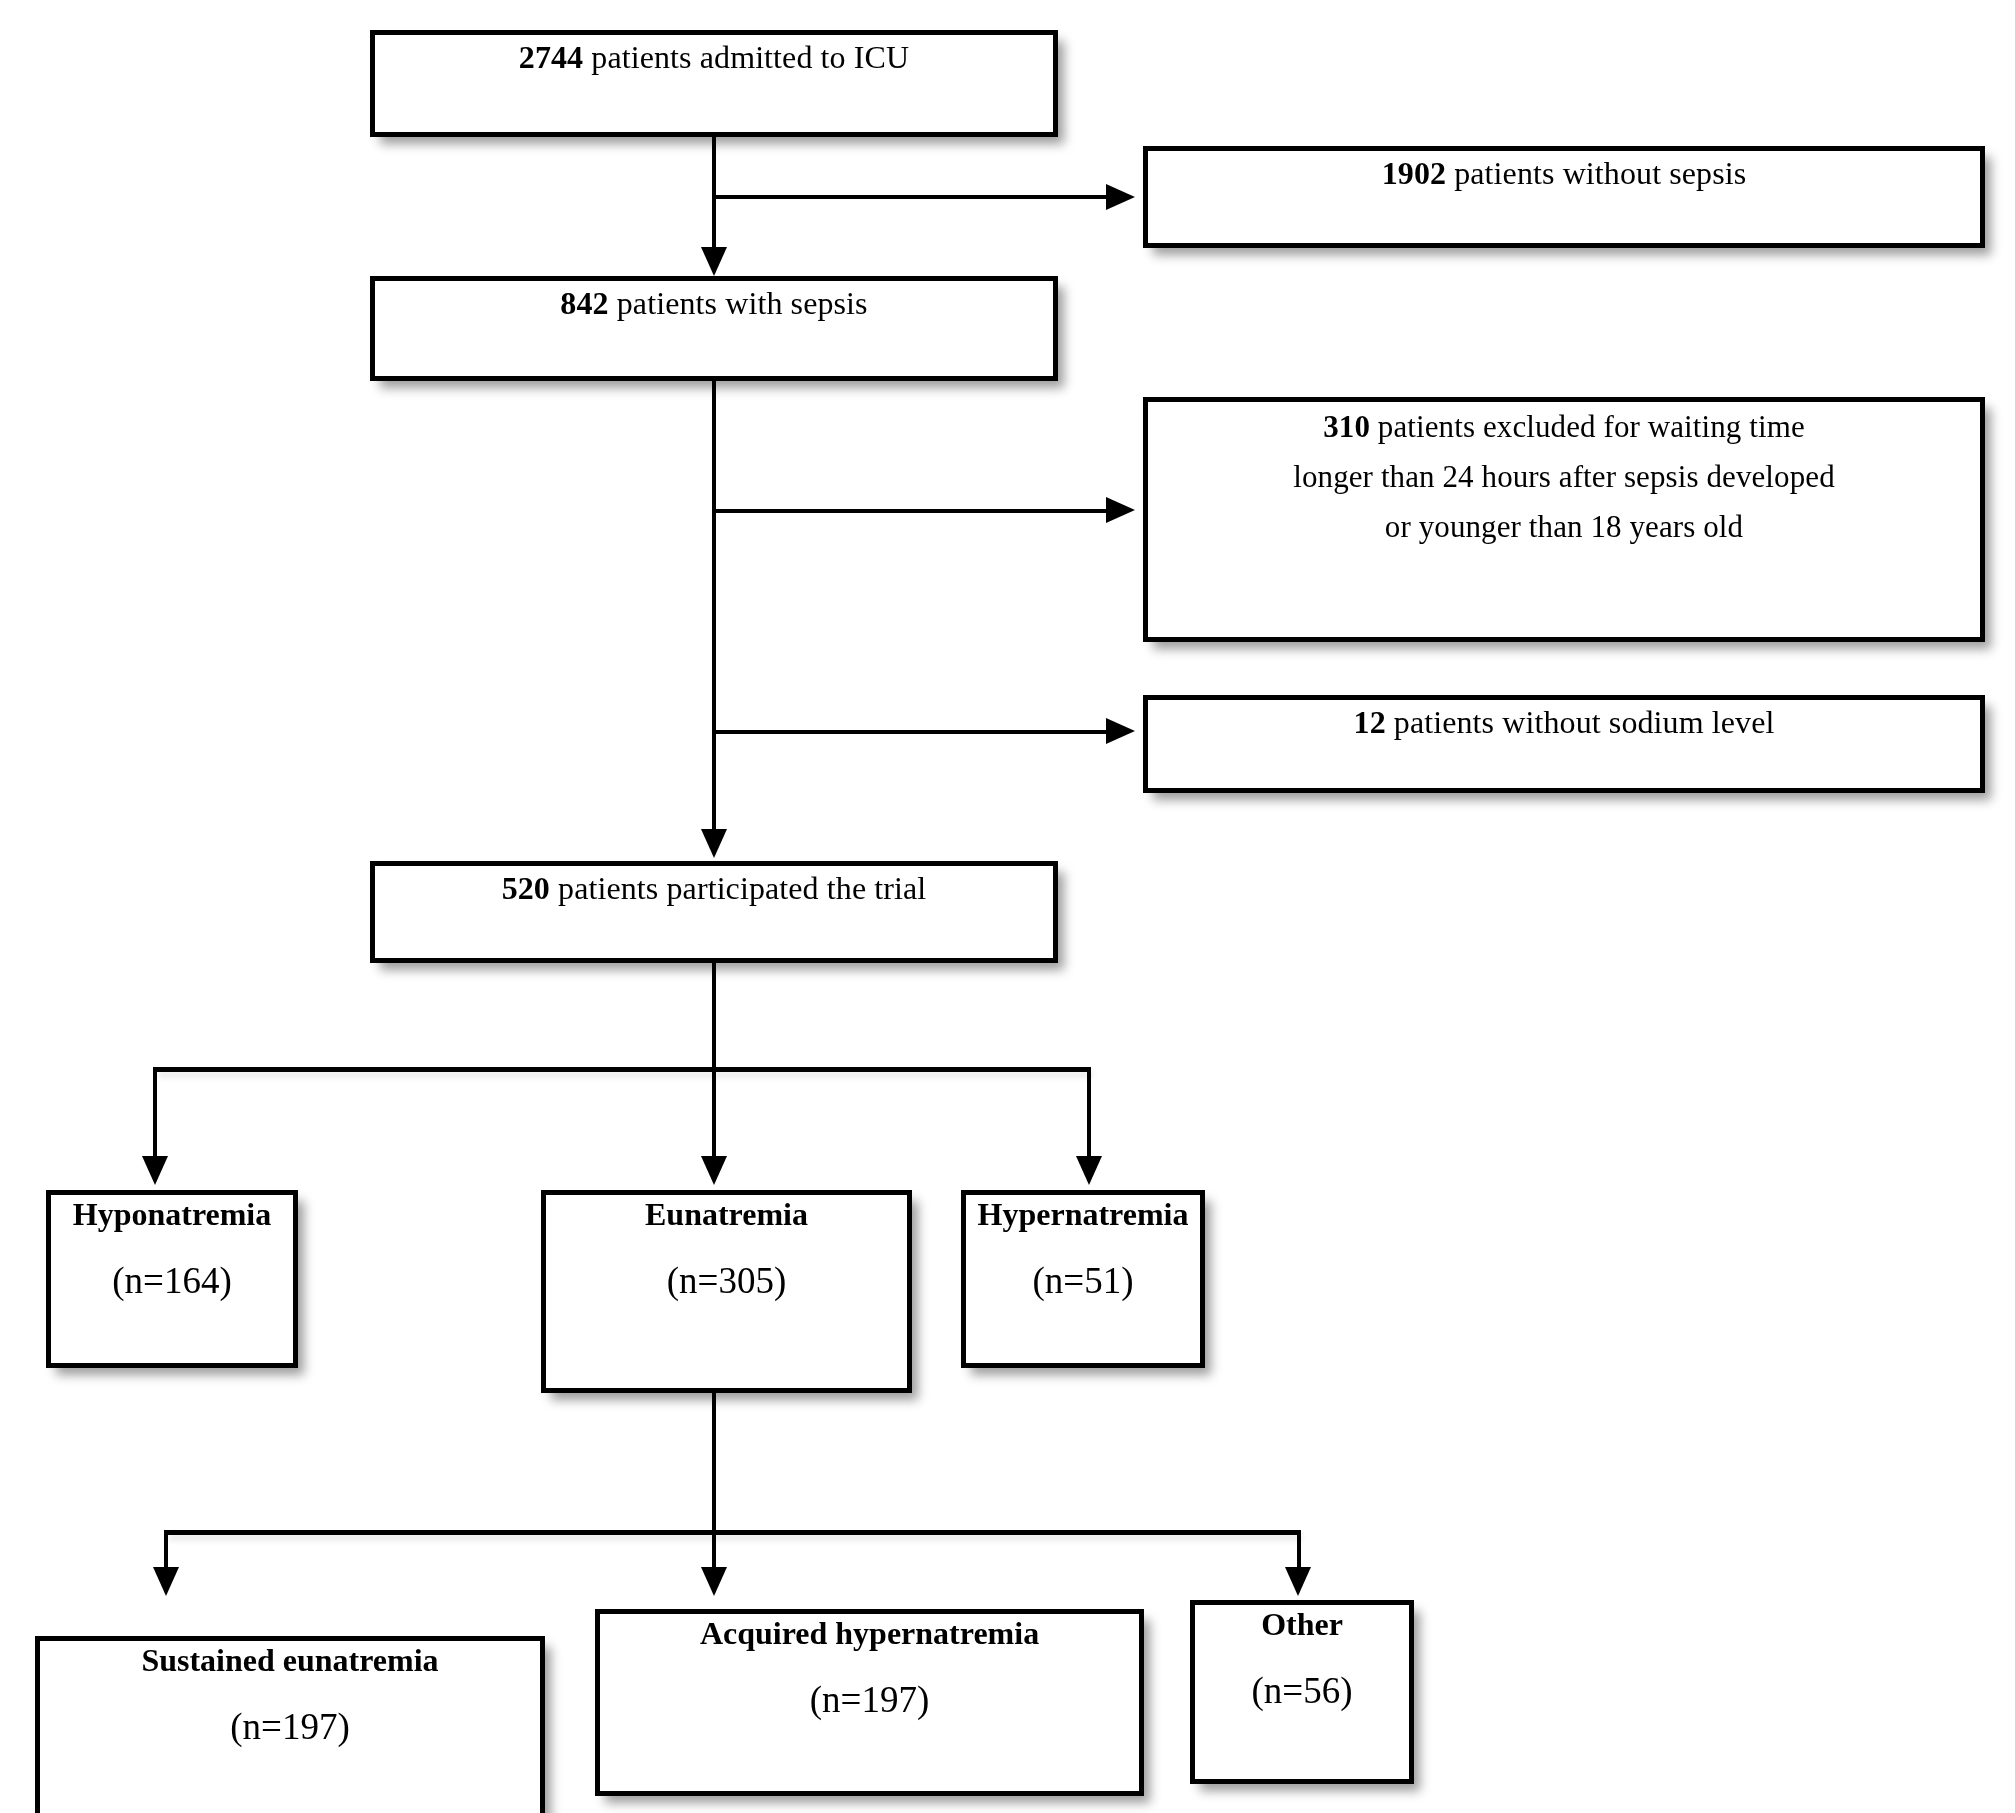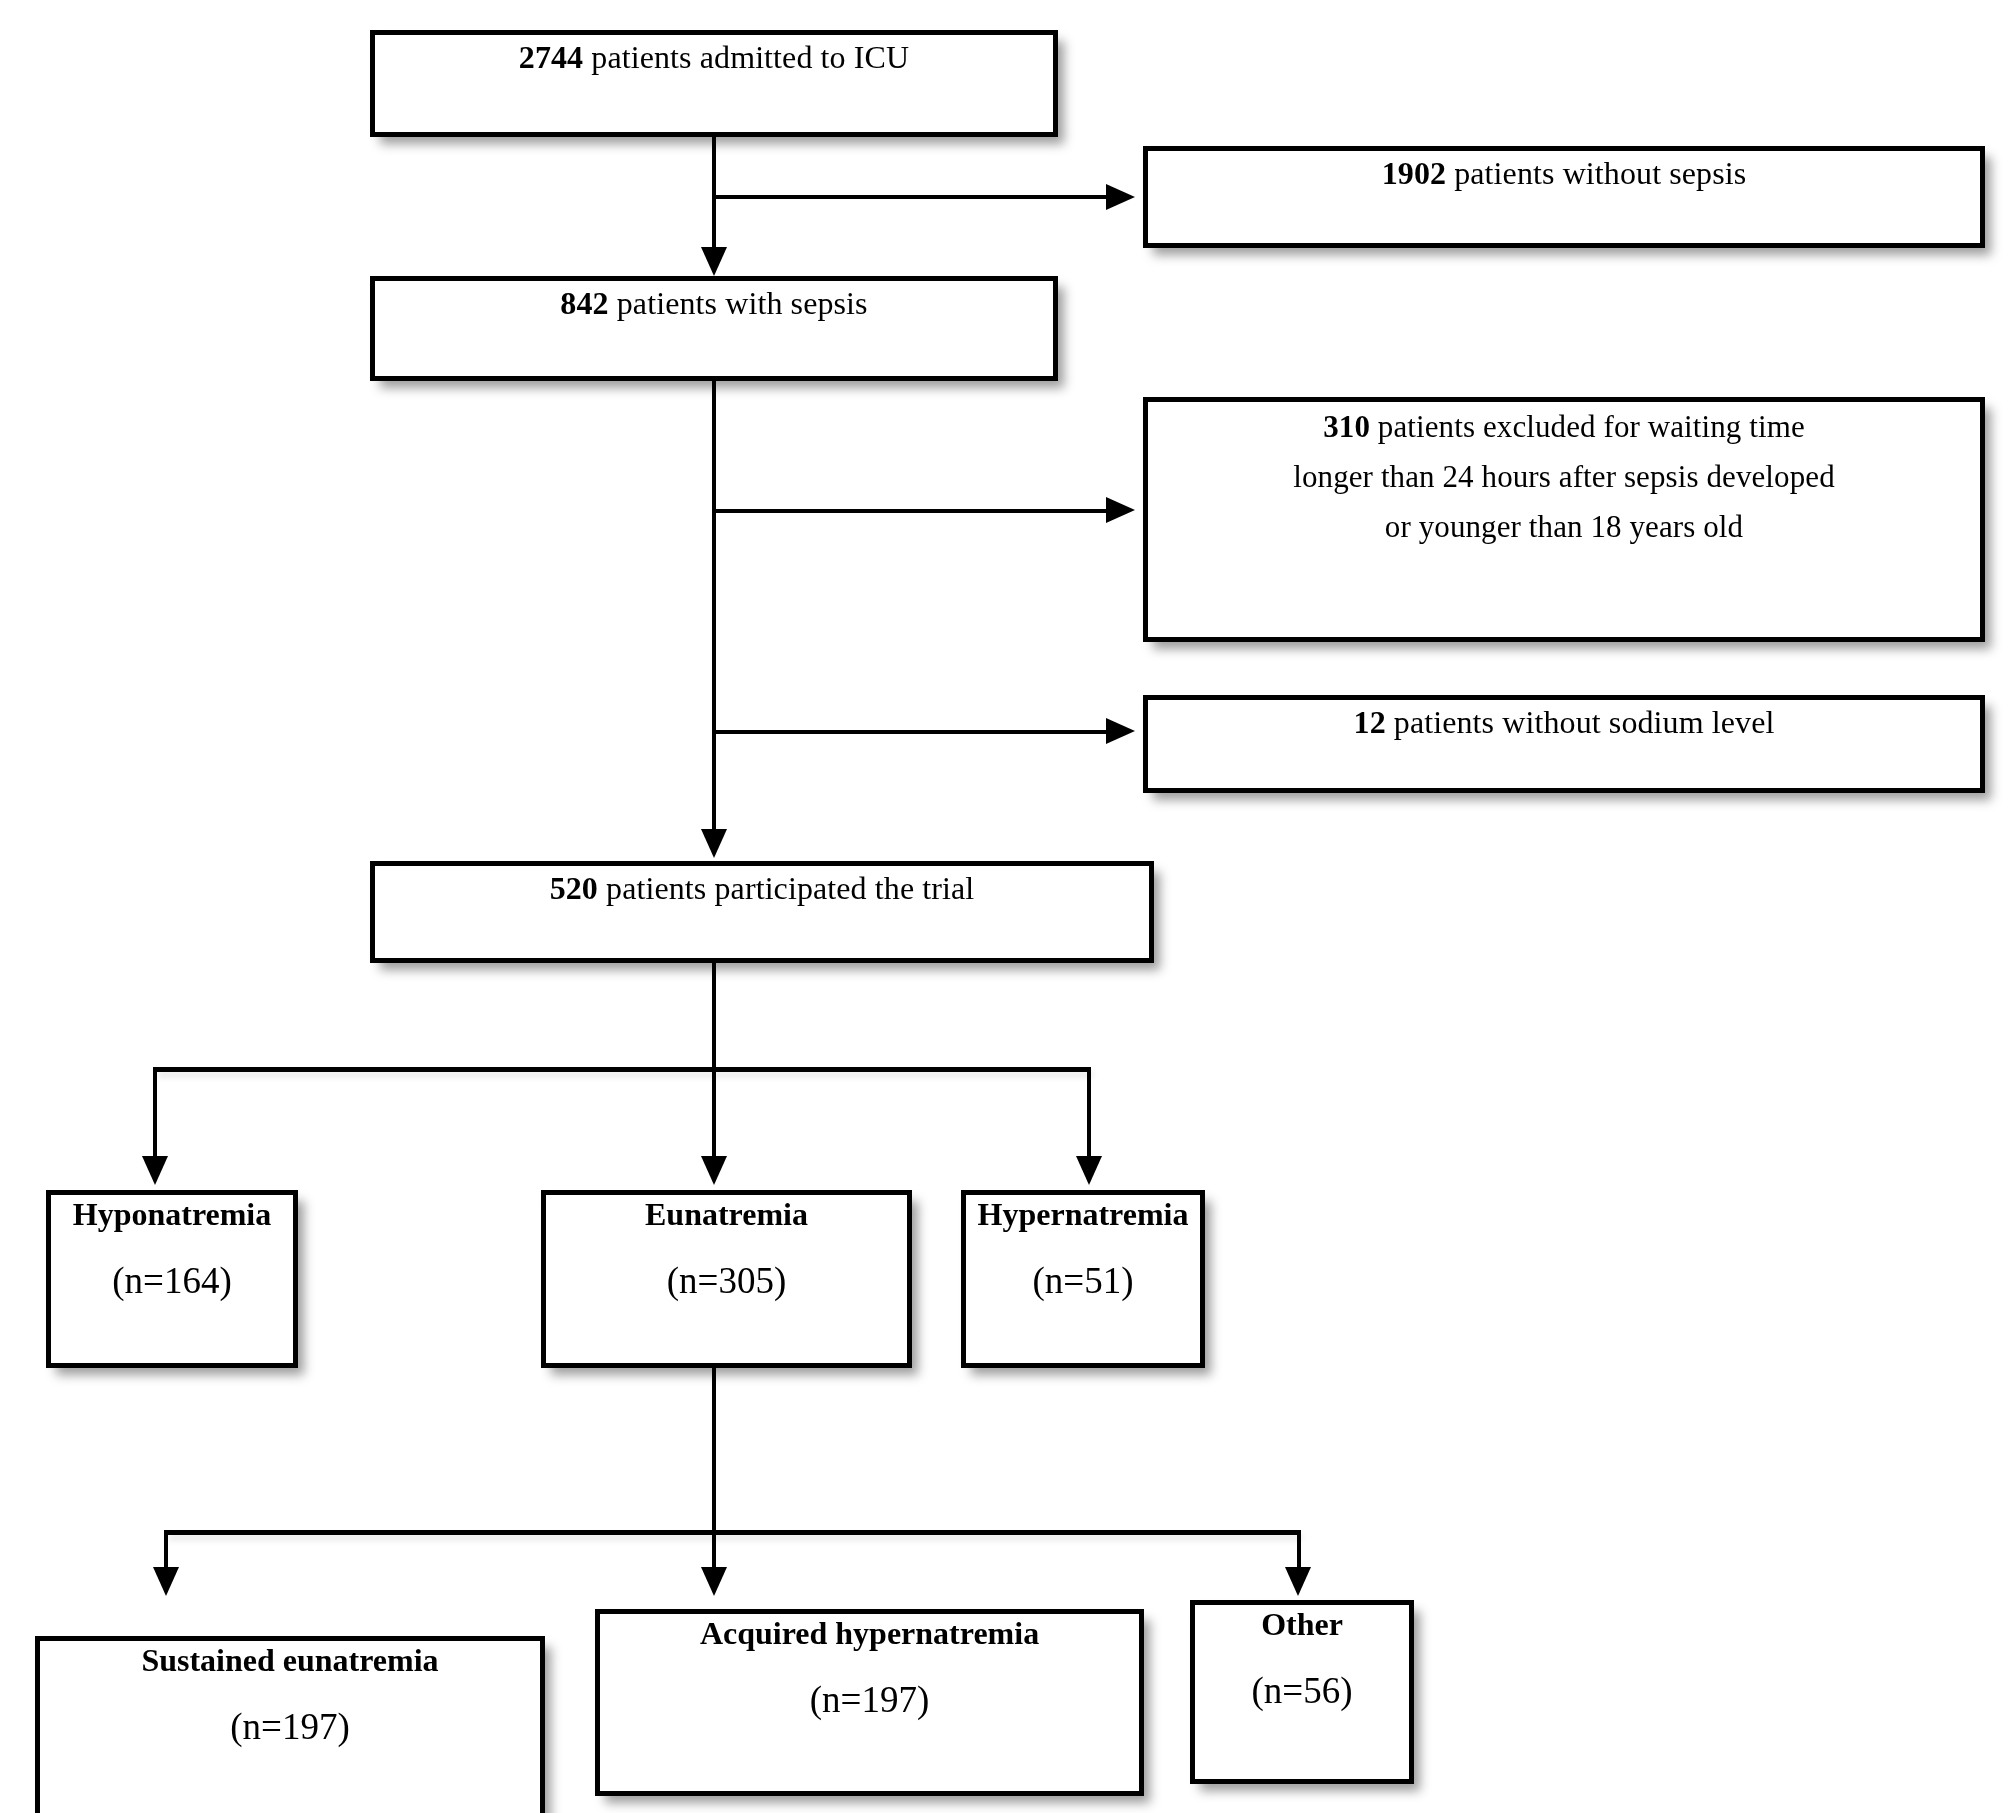--- a/index.html
+++ b/index.html
@@ -153,30 +153,30 @@
   <div class="fbox" style="left:1143px; top:397px; width:842px; height:245px;">
     <span class="line multi"><b>310</b><span> patients excluded for waiting time</span></span>
     <span class="line multi">longer than 24 hours after sepsis developed</span>
     <span class="line multi">or younger than 18 years old</span>
   </div>
 
   <div class="fbox" style="left:1143px; top:687px; width:842px; height:98px;margin-top:8px;">
     <span class="line"><b>12</b><span> patients without sodium level</span></span>
   </div>
 
-  <div class="fbox" style="left:370px; top:861px; width:784px; height:102px;">
+  <div class="fbox" style="left:370px; top:861px; width:688px; height:102px;">
     <span class="line"><b>520</b><span> patients participated the trial</span></span>
   </div>
 
   <div class="fbox" style="left:46px; top:1190px; width:252px; height:178px;">
     <span class="ttl">Hyponatremia</span>
     <span class="nsub">(n=164)</span>
   </div>
 
-  <div class="fbox" style="left:541px; top:1190px; width:371px; height:178px;">
+  <div class="fbox" style="left:541px; top:1190px; width:371px; height:203px;">
     <span class="ttl">Eunatremia</span>
     <span class="nsub">(n=305)</span>
   </div>
 
   <div class="fbox" style="left:961px; top:1190px; width:244px; height:178px;">
     <span class="ttl">Hypernatremia</span>
     <span class="nsub">(n=51)</span>
   </div>
 
   <div class="fbox" style="left:35px; top:1596px; width:510px; height:193px;margin-top:40px;">

